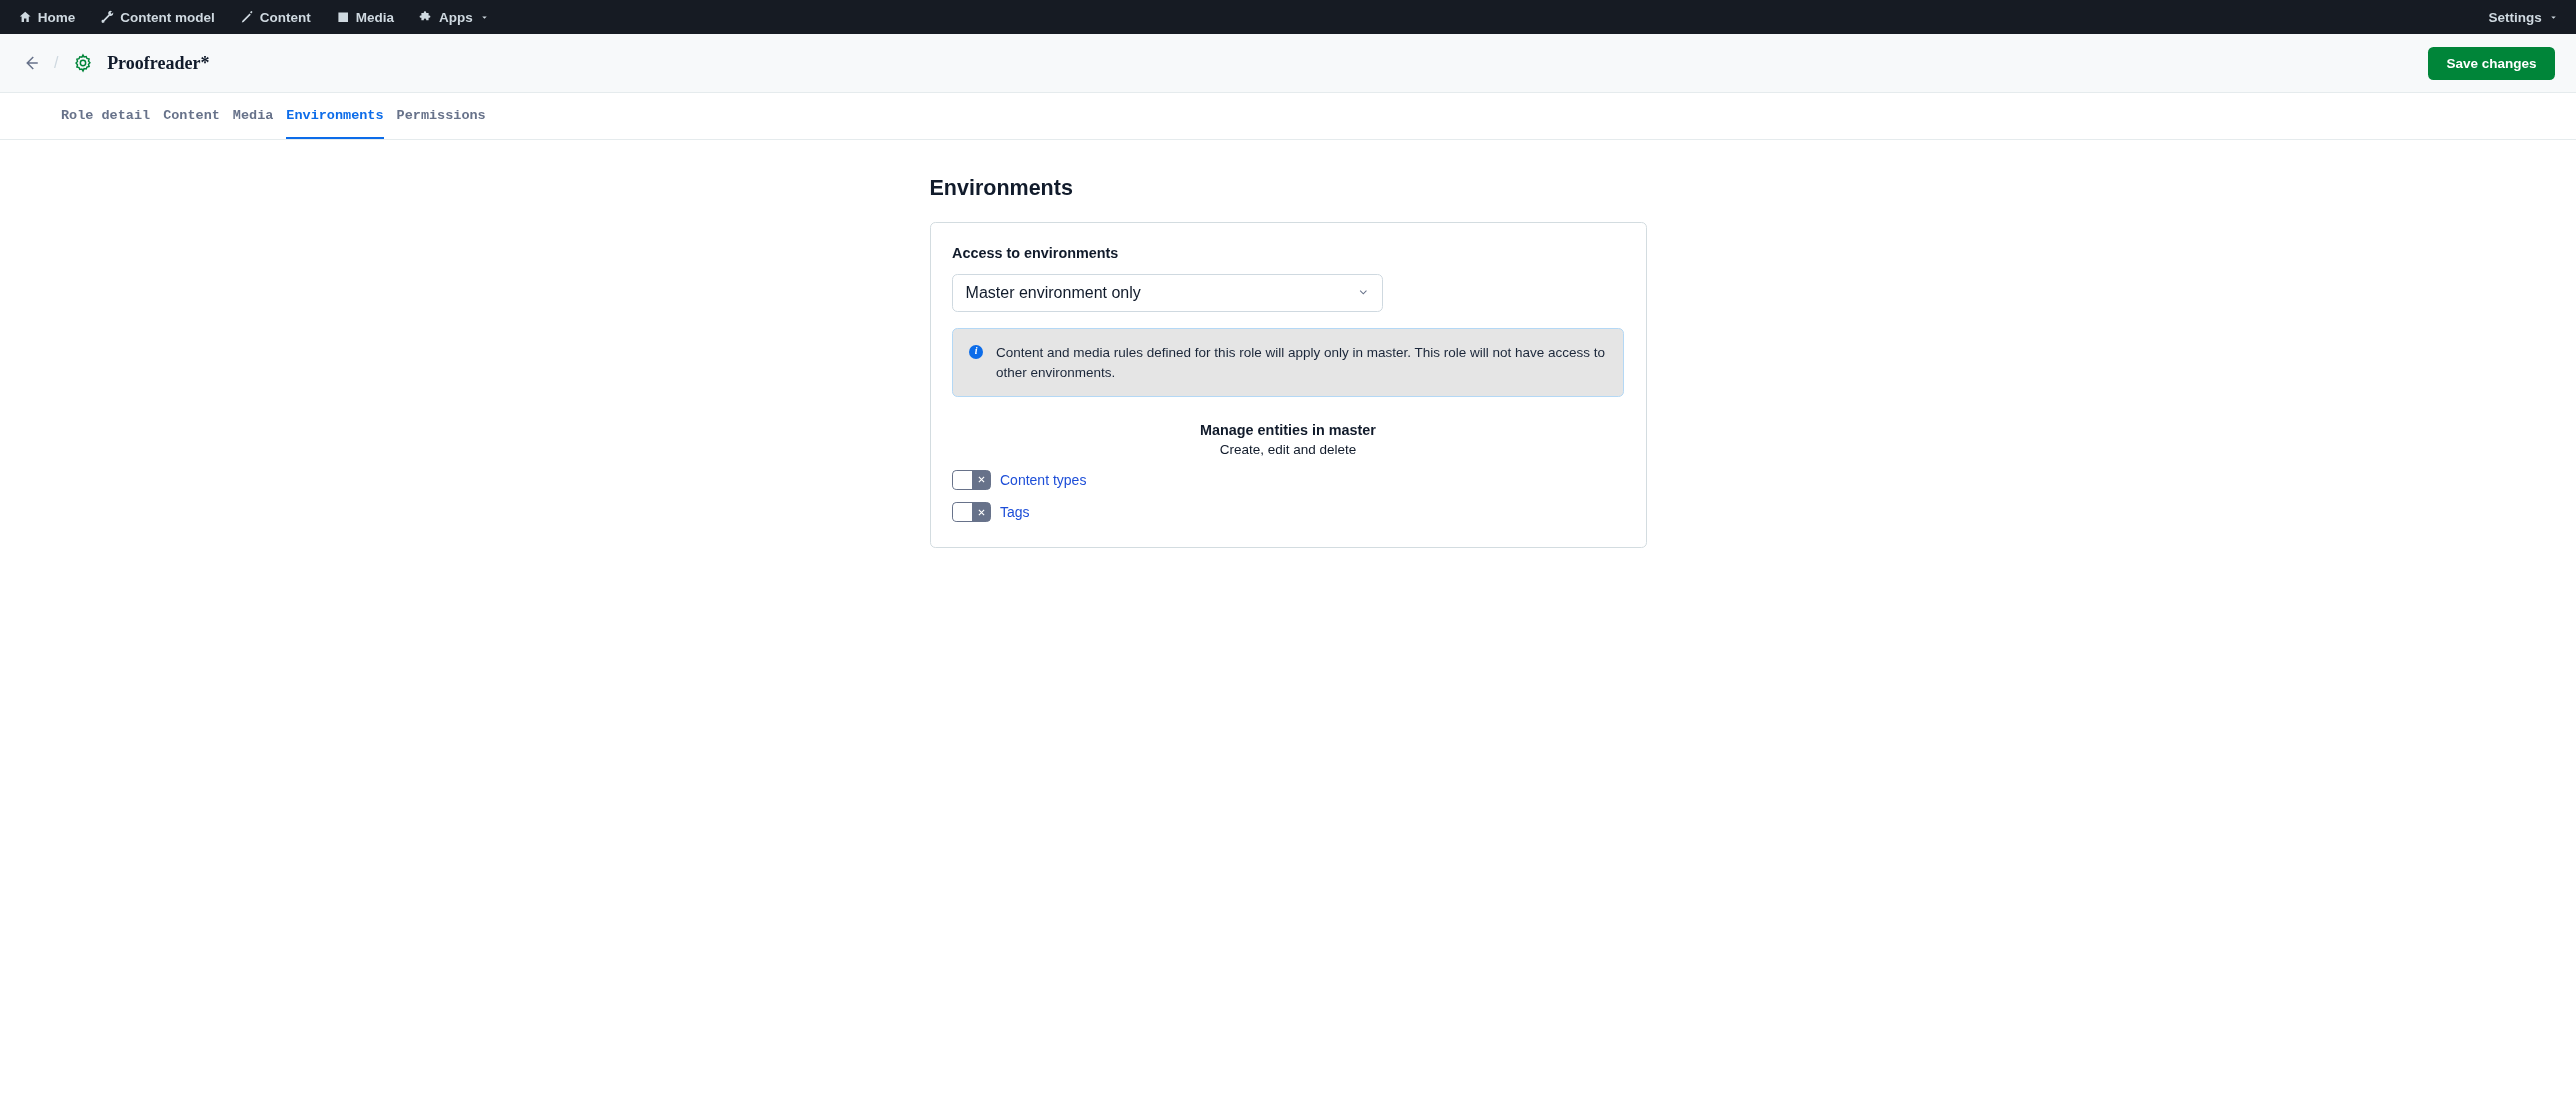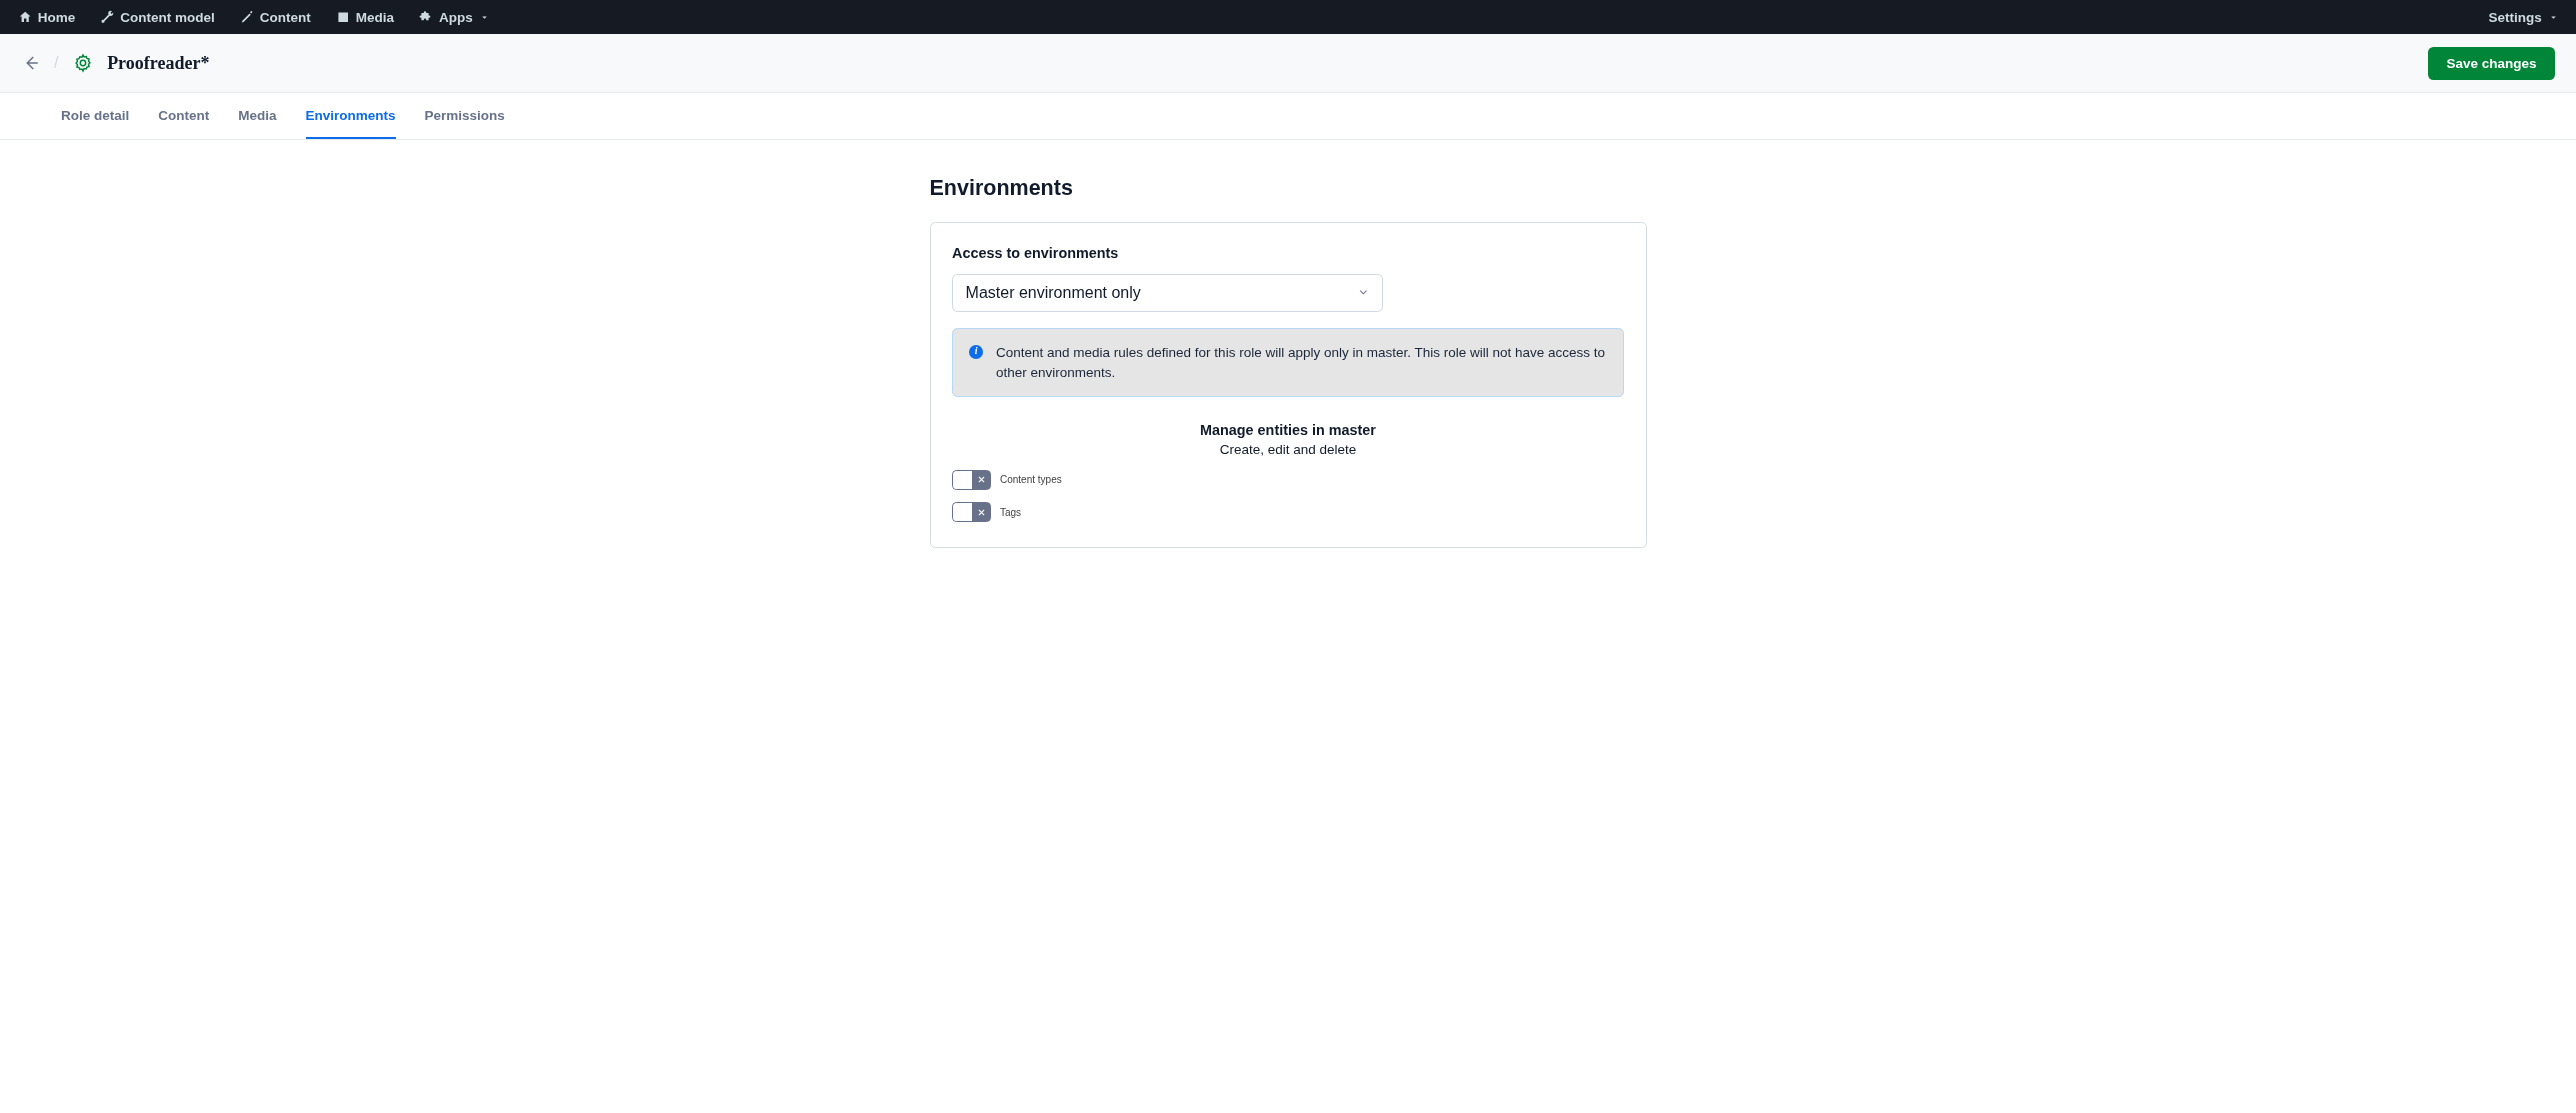--- a/index.html
+++ b/index.html
@@ -58,21 +58,22 @@
     font-size: 13.5px;
     font-weight: 600;
     cursor: pointer;
   }
 
   
   .tabs {
     border-bottom: 0.9px solid #E5EBED;
     padding: 0 61px;
     display: flex;
-    gap: 29px;
+    gap: 13px;
+    font-family: Liberation Mono, monospace;
   }
   .tab {
     padding: 14.4px 0;
     color: #67728A;
     font-weight: 600;
     font-size: 13.5px;
     cursor: pointer;
     border-bottom: 2.7px solid transparent;
   }
   .tab.active {
@@ -188,21 +189,21 @@
     border-right: 0.9px solid #67728A;
   }
   .toggle-x {
     flex: 1;
     display: flex;
     align-items: center;
     justify-content: center;
     color: #fff;
   }
   .toggle-x svg { width: 9px; height: 9px; }
-  .toggle-label { font-size: 10px; color: #404040; }
+  .toggle-label { font-size: 14px; color: #1d4ed8; }
 
 </style>
 </head>
 <body>
 
 <div class="topnav">
   <div class="topnav-left">
     <div class="nav-item">
       <svg class="nav-icon" viewBox="0 0 24 24" fill="currentColor">
           <path d="M12 3l9 8h-3v9h-4v-6H10v6H6v-9H3l9-8z"></path>

